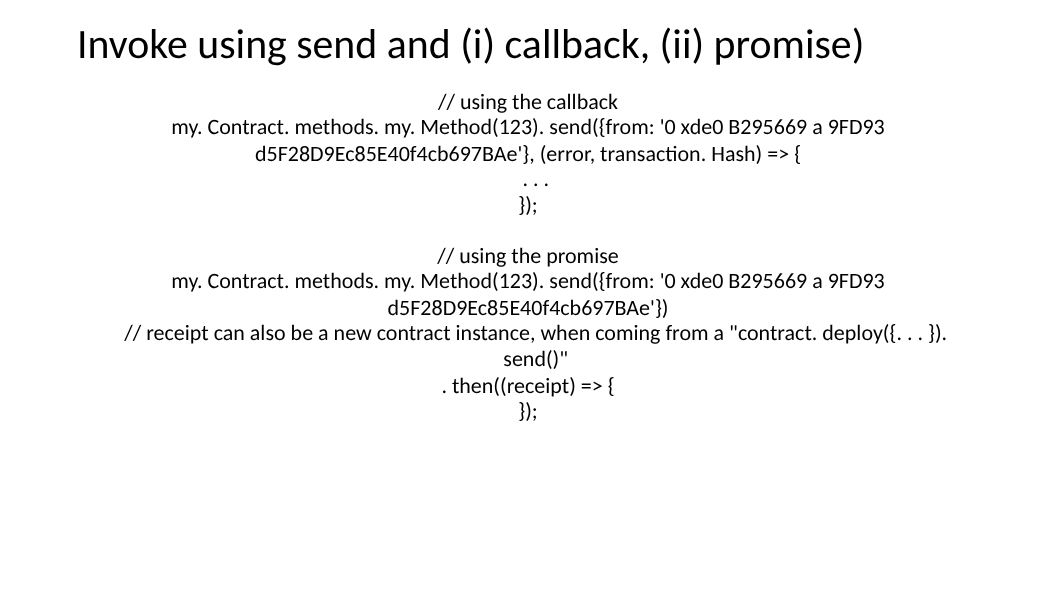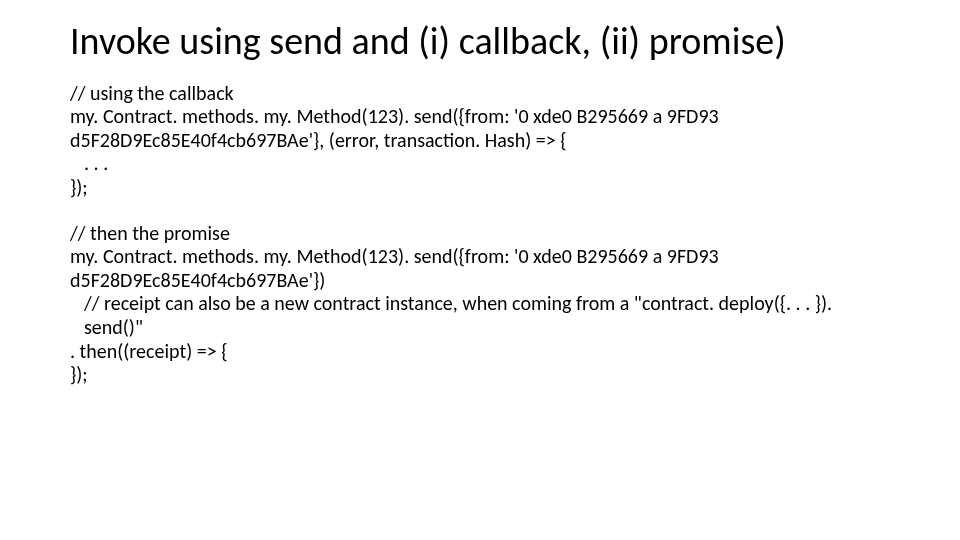--- a/index.html
+++ b/index.html
@@ -24,20 +24,21 @@
     margin: 0 0 18px 0;
     letter-spacing: 0;
   }
   .code {
     font-size: 20px;
     line-height: 1.18;
     font-weight: 400;
   }
   .code .line {
     white-space: pre-wrap;
+    text-align: center;
   }
   .gap {
     height: 22px;
   }
   .indent {
     padding-left: 14px;
   }
 </style>
 </head>
 <body>
@@ -49,20 +50,20 @@
   <div class="code">
     <div class="line">// using the callback</div>
     <div class="line">my. Contract. methods. my. Method(123). send({from: '0 xde0 B295669 a 9FD93 d5F28D9Ec85E40f4cb697BAe'}, (error, transaction. Hash) =&gt; {</div>
     <div class="line indent">. . .</div>
     <div class="line">});</div>
   </div>
 
   <div class="gap"></div>
 
   <div class="code">
-    <div class="line">// then the promise</div>
+    <div class="line">// using the promise</div>
     <div class="line">my. Contract. methods. my. Method(123). send({from: '0 xde0 B295669 a 9FD93 d5F28D9Ec85E40f4cb697BAe'})</div>
     <div class="line indent">// receipt can also be a new contract instance, when coming from a "contract. deploy({. . . }). send()"</div>
     <div class="line">. then((receipt) =&gt; {</div>
     <div class="line">});</div>
   </div>
 
 </div>
 
 </body></html>

